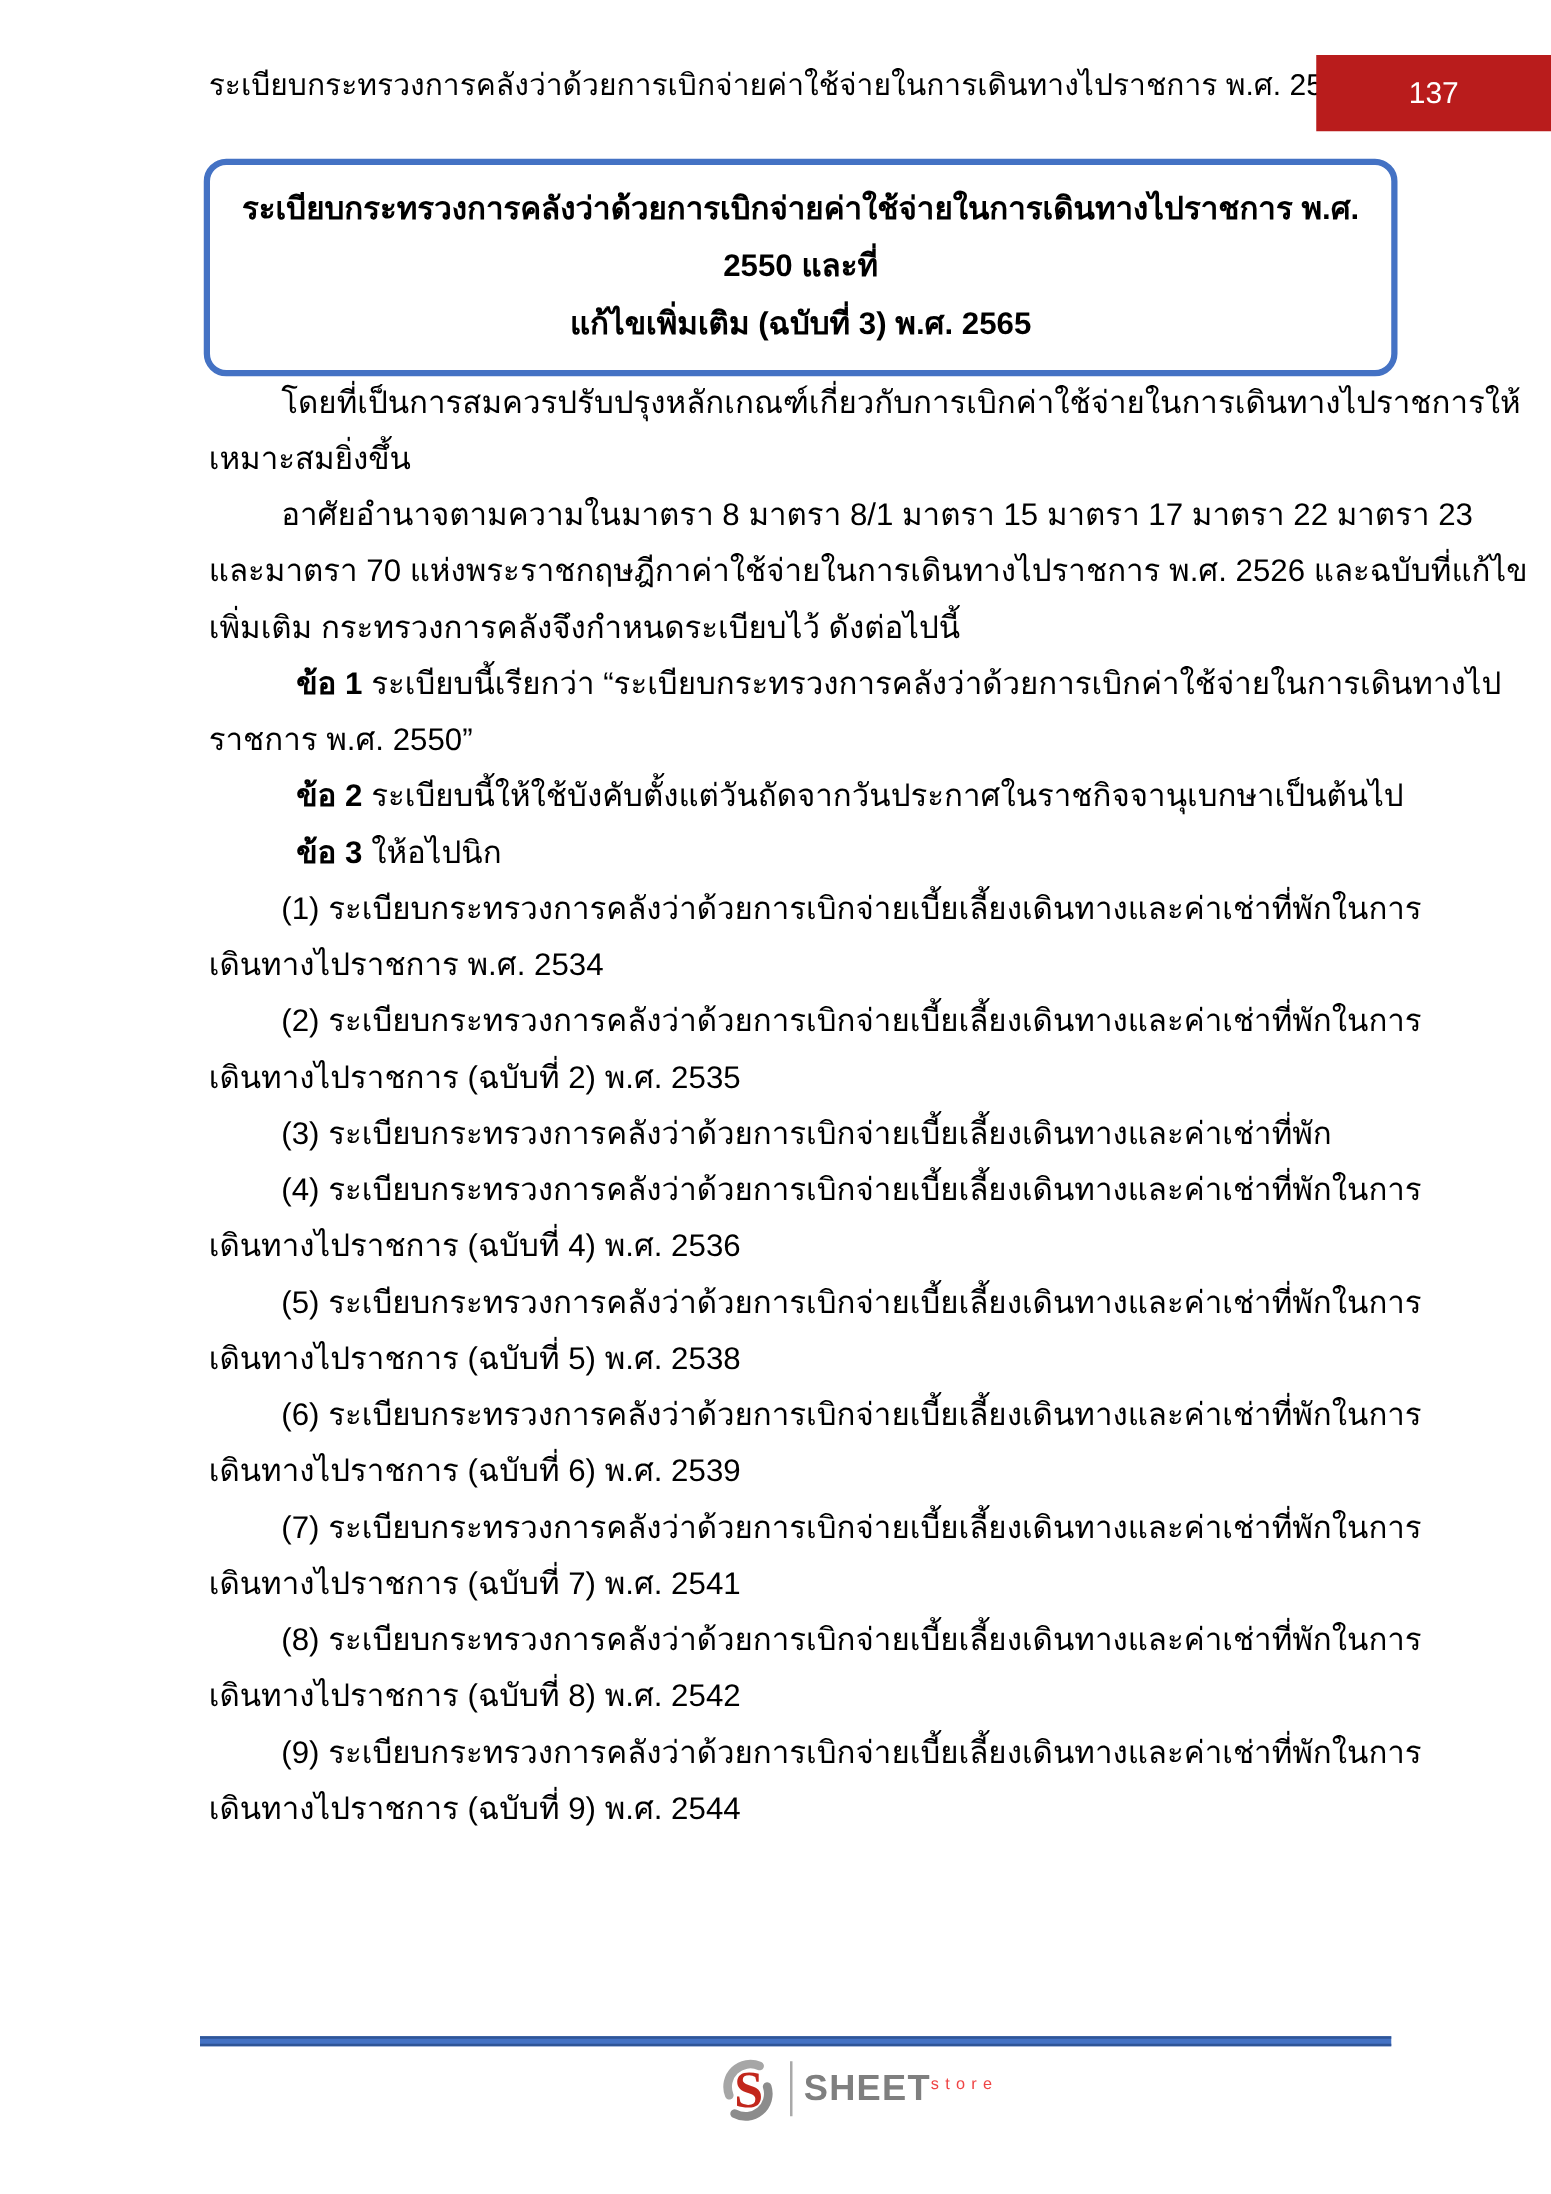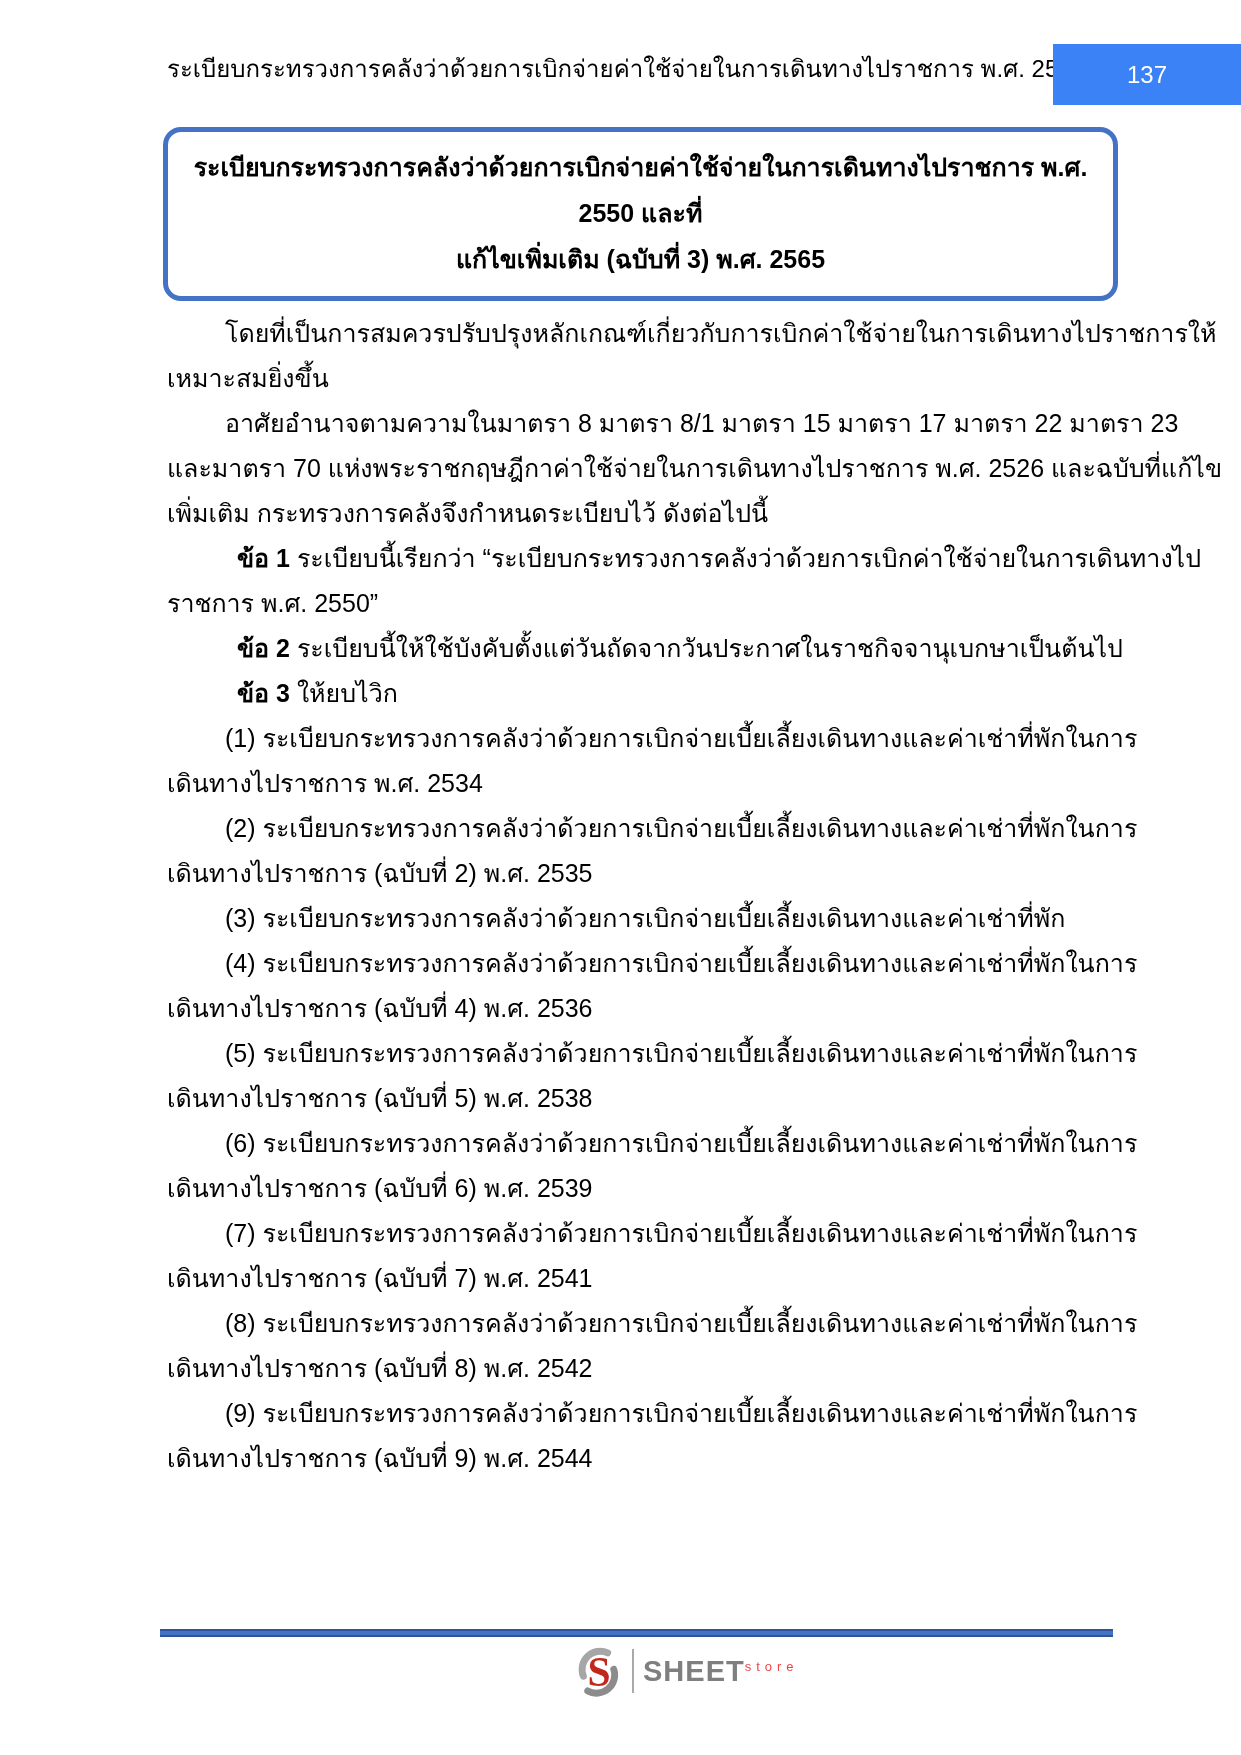--- a/index.html
+++ b/index.html
@@ -23,21 +23,21 @@
     font-size: 24px;
     line-height: 34px;
     white-space: nowrap;
   }
   .page-number-box {
     position: absolute;
     left: 1053px;
     top: 44px;
     width: 188px;
     height: 61px;
-    background: #3b82f6;
+    background: #b91c1c;
     color: #ffffff;
     font-size: 24px;
     display: flex;
     align-items: center;
     justify-content: center;
   }
 
   
   .title-box {
     position: absolute;
@@ -51,21 +51,21 @@
     font-weight: bold;
     font-size: 25px;
     line-height: 46px;
     background: #ffffff;
   }
 
   
   .document-body {
     position: absolute;
     left: 167px;
-    top: 311px;
+    top: 300px;
     width: 912px;
   }
   .body-line {
     height: 45px;
     line-height: 45px;
     font-size: 25px;
     white-space: nowrap;
   }
   .body-line.indent { padding-left: 58px; }
   .body-line .bold { font-weight: bold; margin-left: 12px; }
@@ -130,21 +130,21 @@
 
   <div class="document-body">
       <div class="body-line indent"><span>โดยที่เป็นการสมควรปรับปรุงหลักเกณฑ์เกี่ยวกับการเบิกค่าใช้จ่ายในการเดินทางไปราชการให้</span></div>
       <div class="body-line"><span>เหมาะสมยิ่งขึ้น</span></div>
       <div class="body-line indent"><span>อาศัยอำนาจตามความในมาตรา 8 มาตรา 8/1 มาตรา 15 มาตรา 17 มาตรา 22 มาตรา 23</span></div>
       <div class="body-line"><span>และมาตรา 70 แห่งพระราชกฤษฎีกาค่าใช้จ่ายในการเดินทางไปราชการ พ.ศ. 2526 และฉบับที่แก้ไข</span></div>
       <div class="body-line"><span>เพิ่มเติม กระทรวงการคลังจึงกำหนดระเบียบไว้ ดังต่อไปนี้</span></div>
       <div class="body-line indent"><span class="bold">ข้อ 1</span><span> ระเบียบนี้เรียกว่า “ระเบียบกระทรวงการคลังว่าด้วยการเบิกค่าใช้จ่ายในการเดินทางไป</span></div>
       <div class="body-line"><span>ราชการ พ.ศ. 2550”</span></div>
       <div class="body-line indent"><span class="bold">ข้อ 2</span><span> ระเบียบนี้ให้ใช้บังคับตั้งแต่วันถัดจากวันประกาศในราชกิจจานุเบกษาเป็นต้นไป</span></div>
-      <div class="body-line indent"><span class="bold">ข้อ 3</span><span> ให้ยบไวิก</span></div>
+      <div class="body-line indent"><span class="bold">ข้อ 3</span><span> ให้อไปนิก</span></div>
       <div class="body-line indent"><span>(1) ระเบียบกระทรวงการคลังว่าด้วยการเบิกจ่ายเบี้ยเลี้ยงเดินทางและค่าเช่าที่พักในการ</span></div>
       <div class="body-line"><span>เดินทางไปราชการ พ.ศ. 2534</span></div>
       <div class="body-line indent"><span>(2) ระเบียบกระทรวงการคลังว่าด้วยการเบิกจ่ายเบี้ยเลี้ยงเดินทางและค่าเช่าที่พักในการ</span></div>
       <div class="body-line"><span>เดินทางไปราชการ (ฉบับที่ 2) พ.ศ. 2535</span></div>
       <div class="body-line indent"><span>(3) ระเบียบกระทรวงการคลังว่าด้วยการเบิกจ่ายเบี้ยเลี้ยงเดินทางและค่าเช่าที่พัก</span></div>
       <div class="body-line indent"><span>(4) ระเบียบกระทรวงการคลังว่าด้วยการเบิกจ่ายเบี้ยเลี้ยงเดินทางและค่าเช่าที่พักในการ</span></div>
       <div class="body-line"><span>เดินทางไปราชการ (ฉบับที่ 4) พ.ศ. 2536</span></div>
       <div class="body-line indent"><span>(5) ระเบียบกระทรวงการคลังว่าด้วยการเบิกจ่ายเบี้ยเลี้ยงเดินทางและค่าเช่าที่พักในการ</span></div>
       <div class="body-line"><span>เดินทางไปราชการ (ฉบับที่ 5) พ.ศ. 2538</span></div>
       <div class="body-line indent"><span>(6) ระเบียบกระทรวงการคลังว่าด้วยการเบิกจ่ายเบี้ยเลี้ยงเดินทางและค่าเช่าที่พักในการ</span></div>

